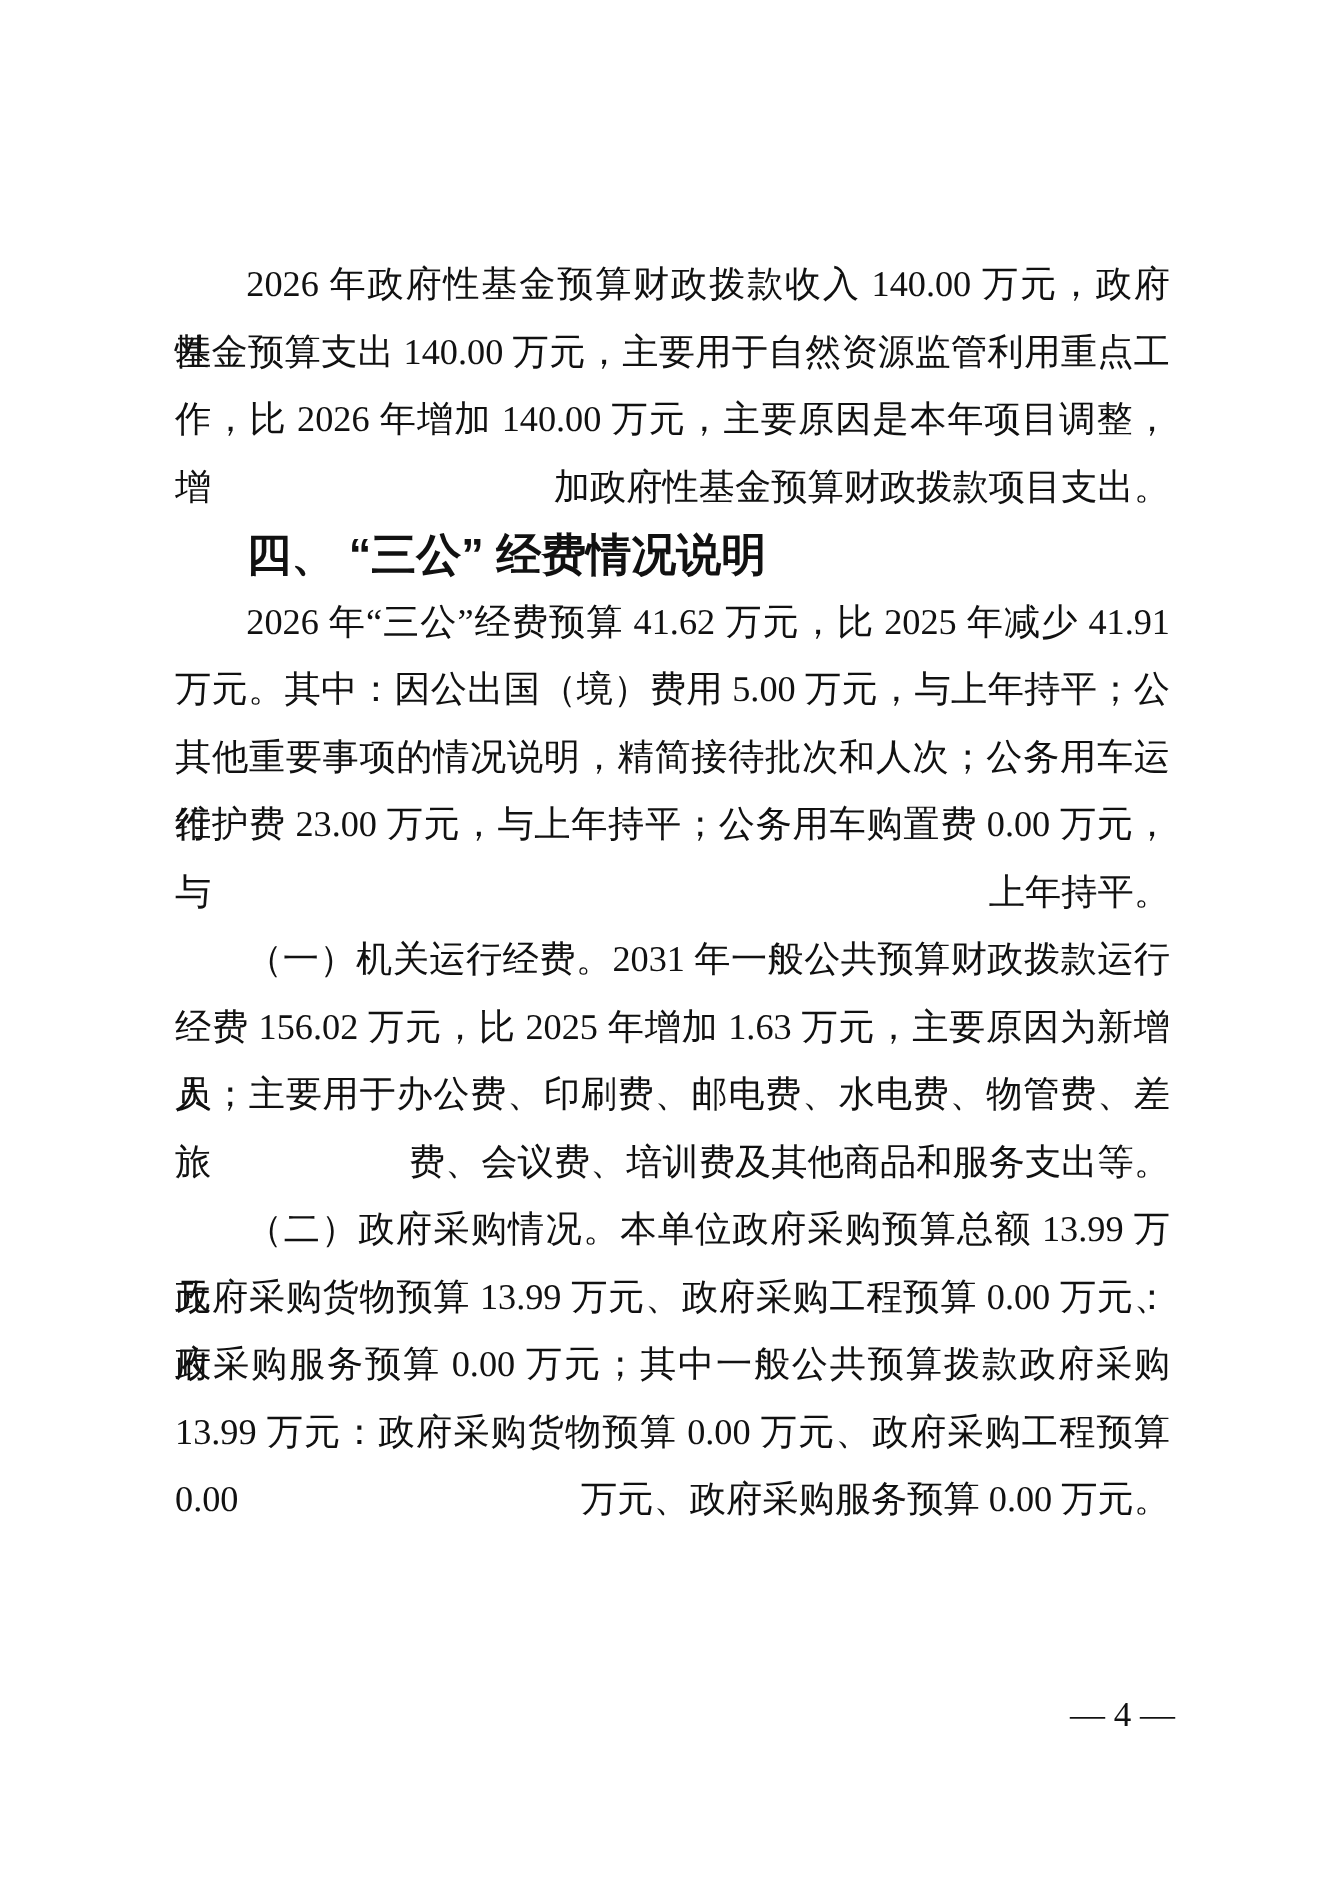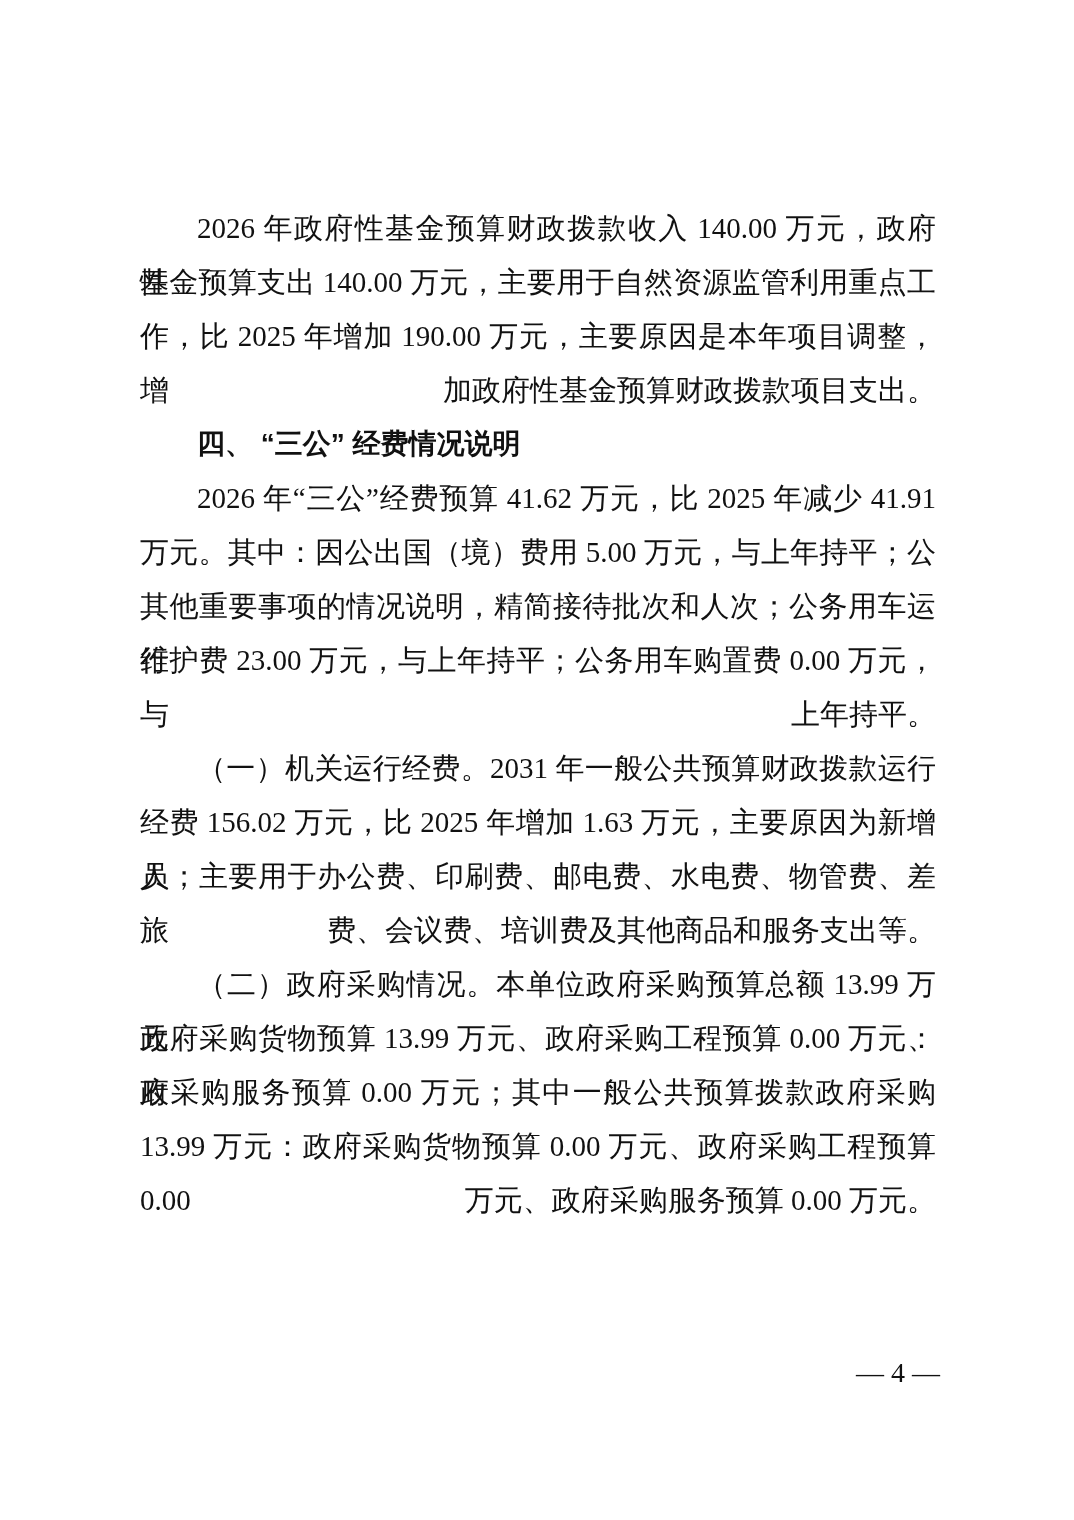--- a/index.html
+++ b/index.html
@@ -33,21 +33,21 @@
     text-align: justify;
     text-align-last: justify;
     -moz-text-align-last: justify;
   }
   .indent {
     text-indent: 57px;
   }
   .head {
     font-family: "Liberation Sans", "DejaVu Sans", sans-serif;
     font-weight: 700;
-    font-size: 28px;
+    font-size: 36px;
     padding-left: 57px;
     text-align: left;
     text-align-last: left;
   }
   .footer {
     position: absolute;
     top: 1353px;
     right: 134px;
     height: 40px;
     line-height: 40px;
@@ -57,21 +57,21 @@
   }
 </style>
 </head>
 <body>
 
 <div class="page">
   <div class="content">
 
     <div class="line just indent">2026 年政府性基金预算财政拨款收入 140.00 万元，政府性</div>
     <div class="line just">基金预算支出 140.00 万元，主要用于自然资源监管利用重点工</div>
-    <div class="line just">作，比 2025 年增加 190.00 万元，主要原因是本年项目调整，增</div>
+    <div class="line just">作，比 2026 年增加 140.00 万元，主要原因是本年项目调整，增</div>
     <div class="line">加政府性基金预算财政拨款项目支出。</div>
 
     <div class="line head">四、 “三公” 经费情况说明</div>
 
     <div class="line just indent">2026 年“三公”经费预算 41.62 万元，比 2025 年减少 41.91</div>
     <div class="line just">万元。其中：因公出国（境）费用 5.00 万元，与上年持平；公</div>
     <div class="line just">其他重要事项的情况说明，精简接待批次和人次；公务用车运行</div>
     <div class="line just">维护费 23.00 万元，与上年持平；公务用车购置费 0.00 万元，与</div>
     <div class="line">上年持平。</div>
 

